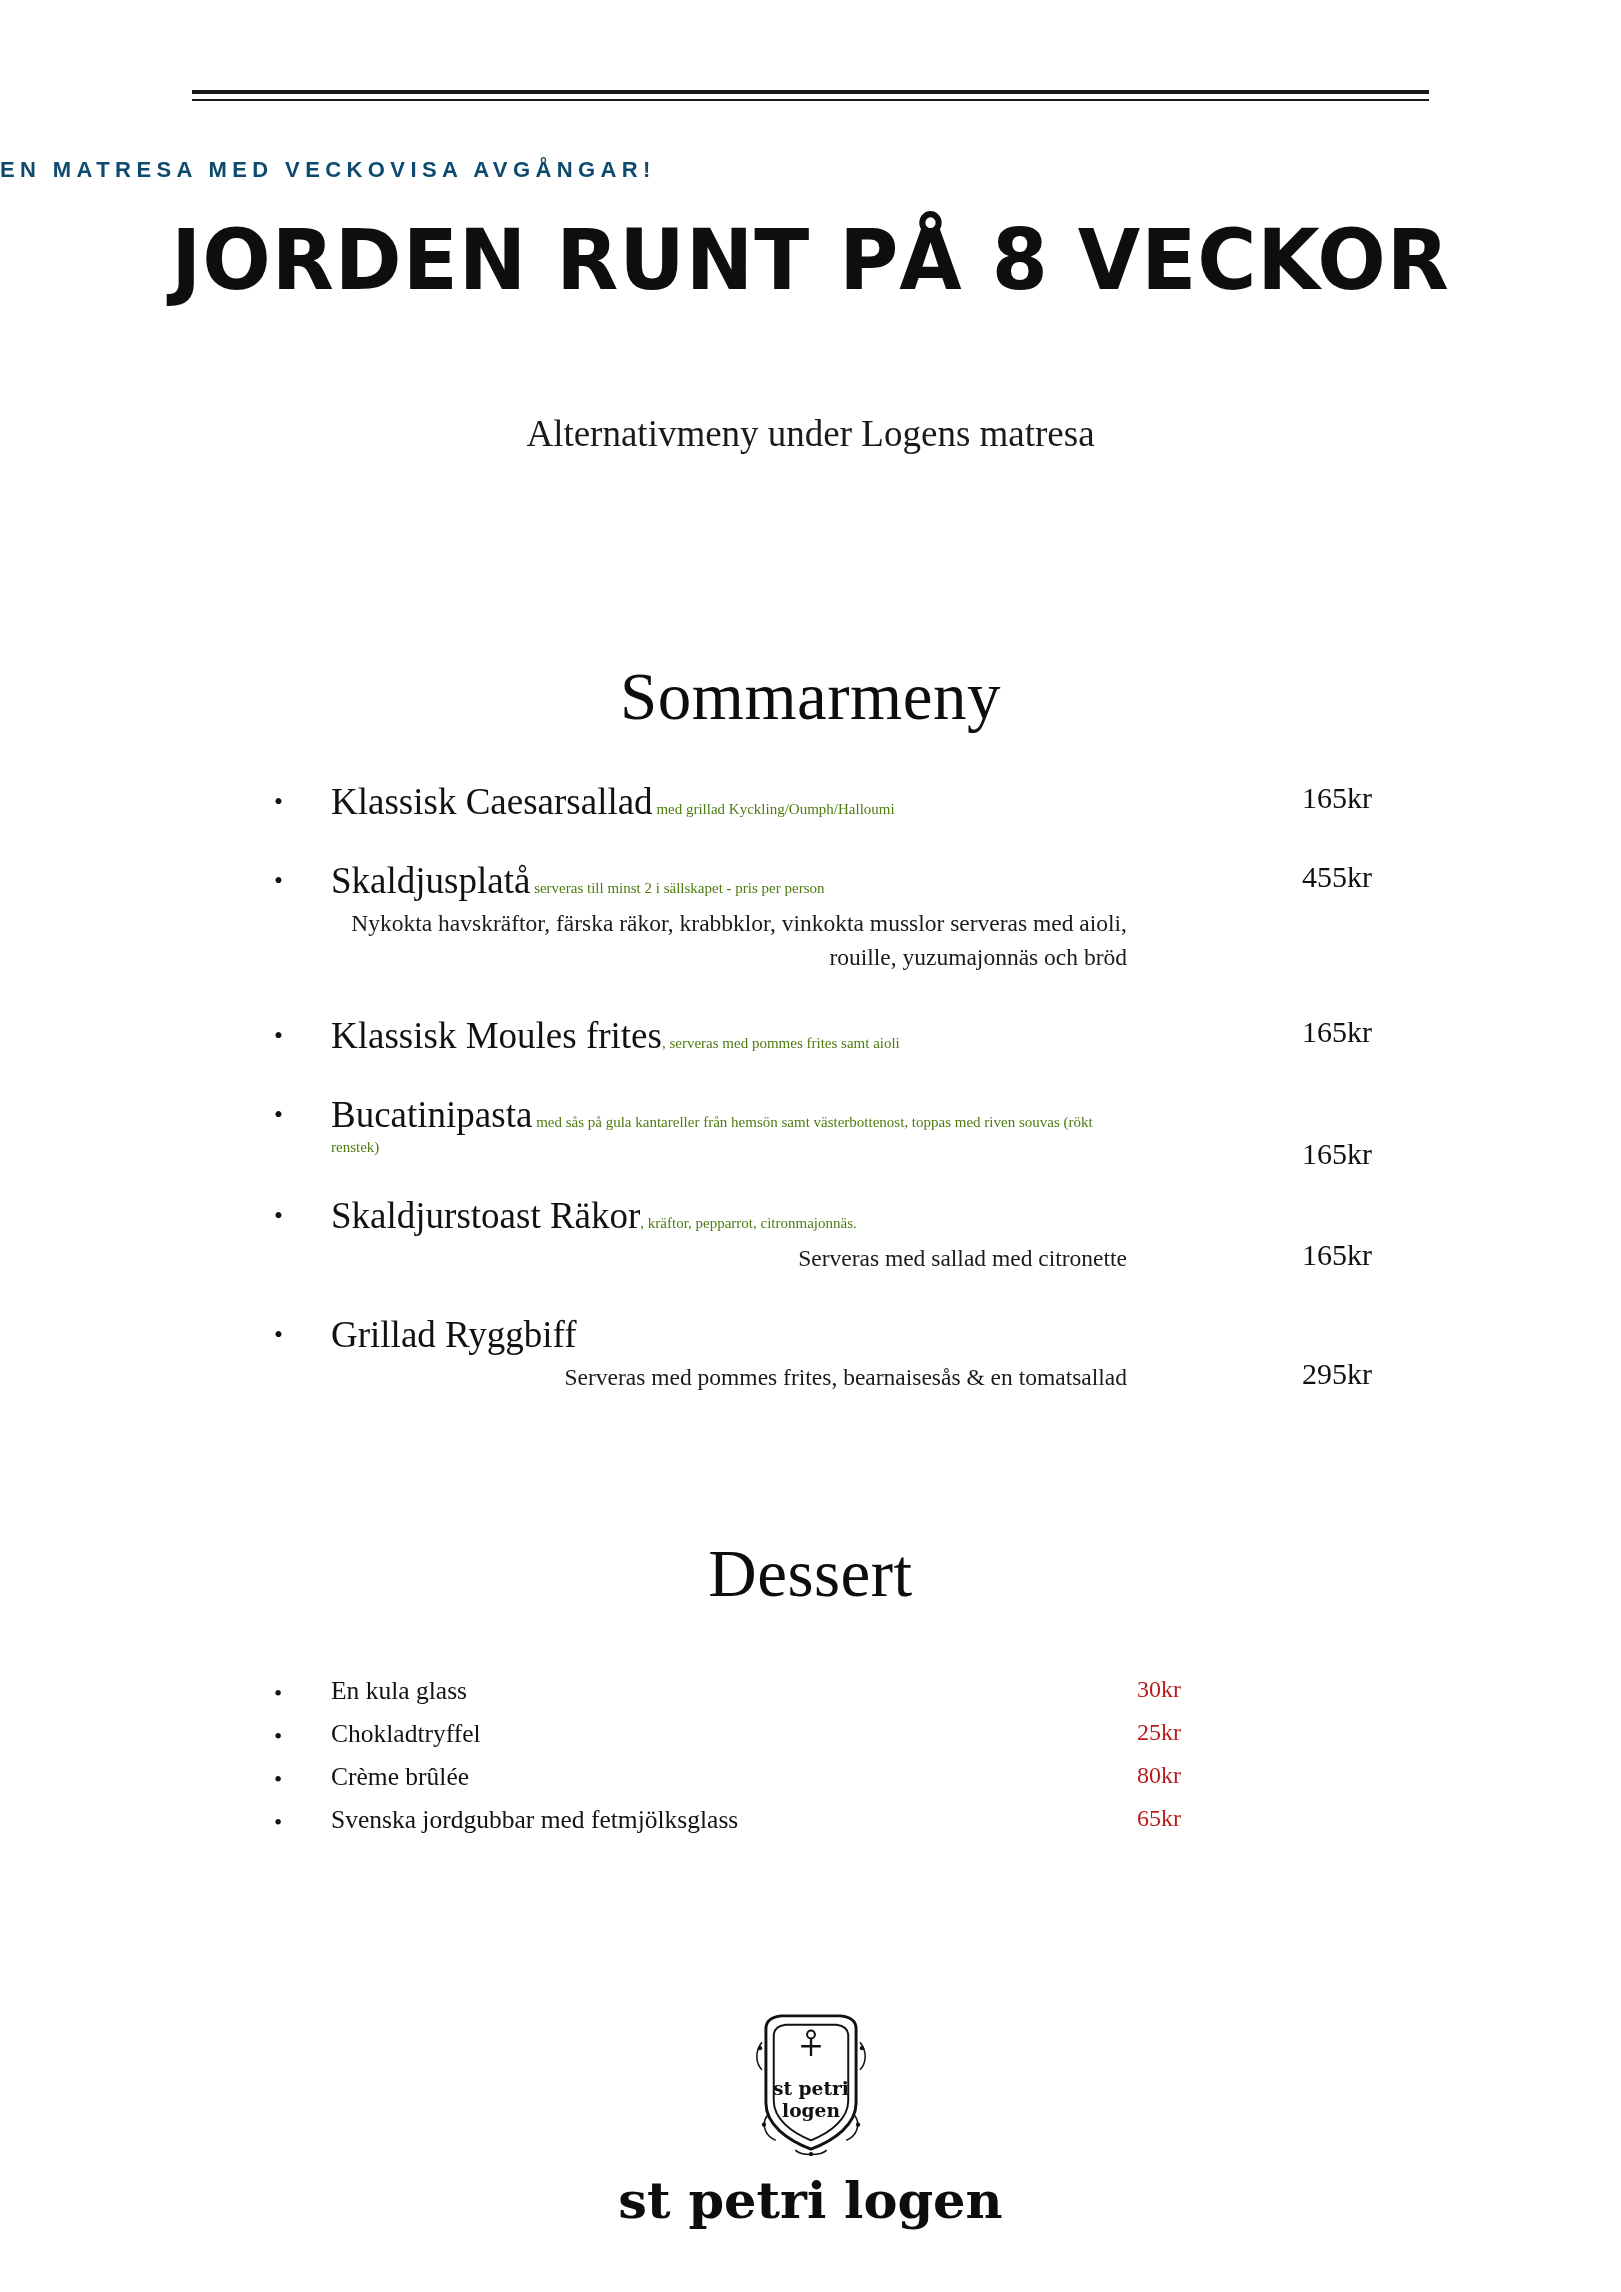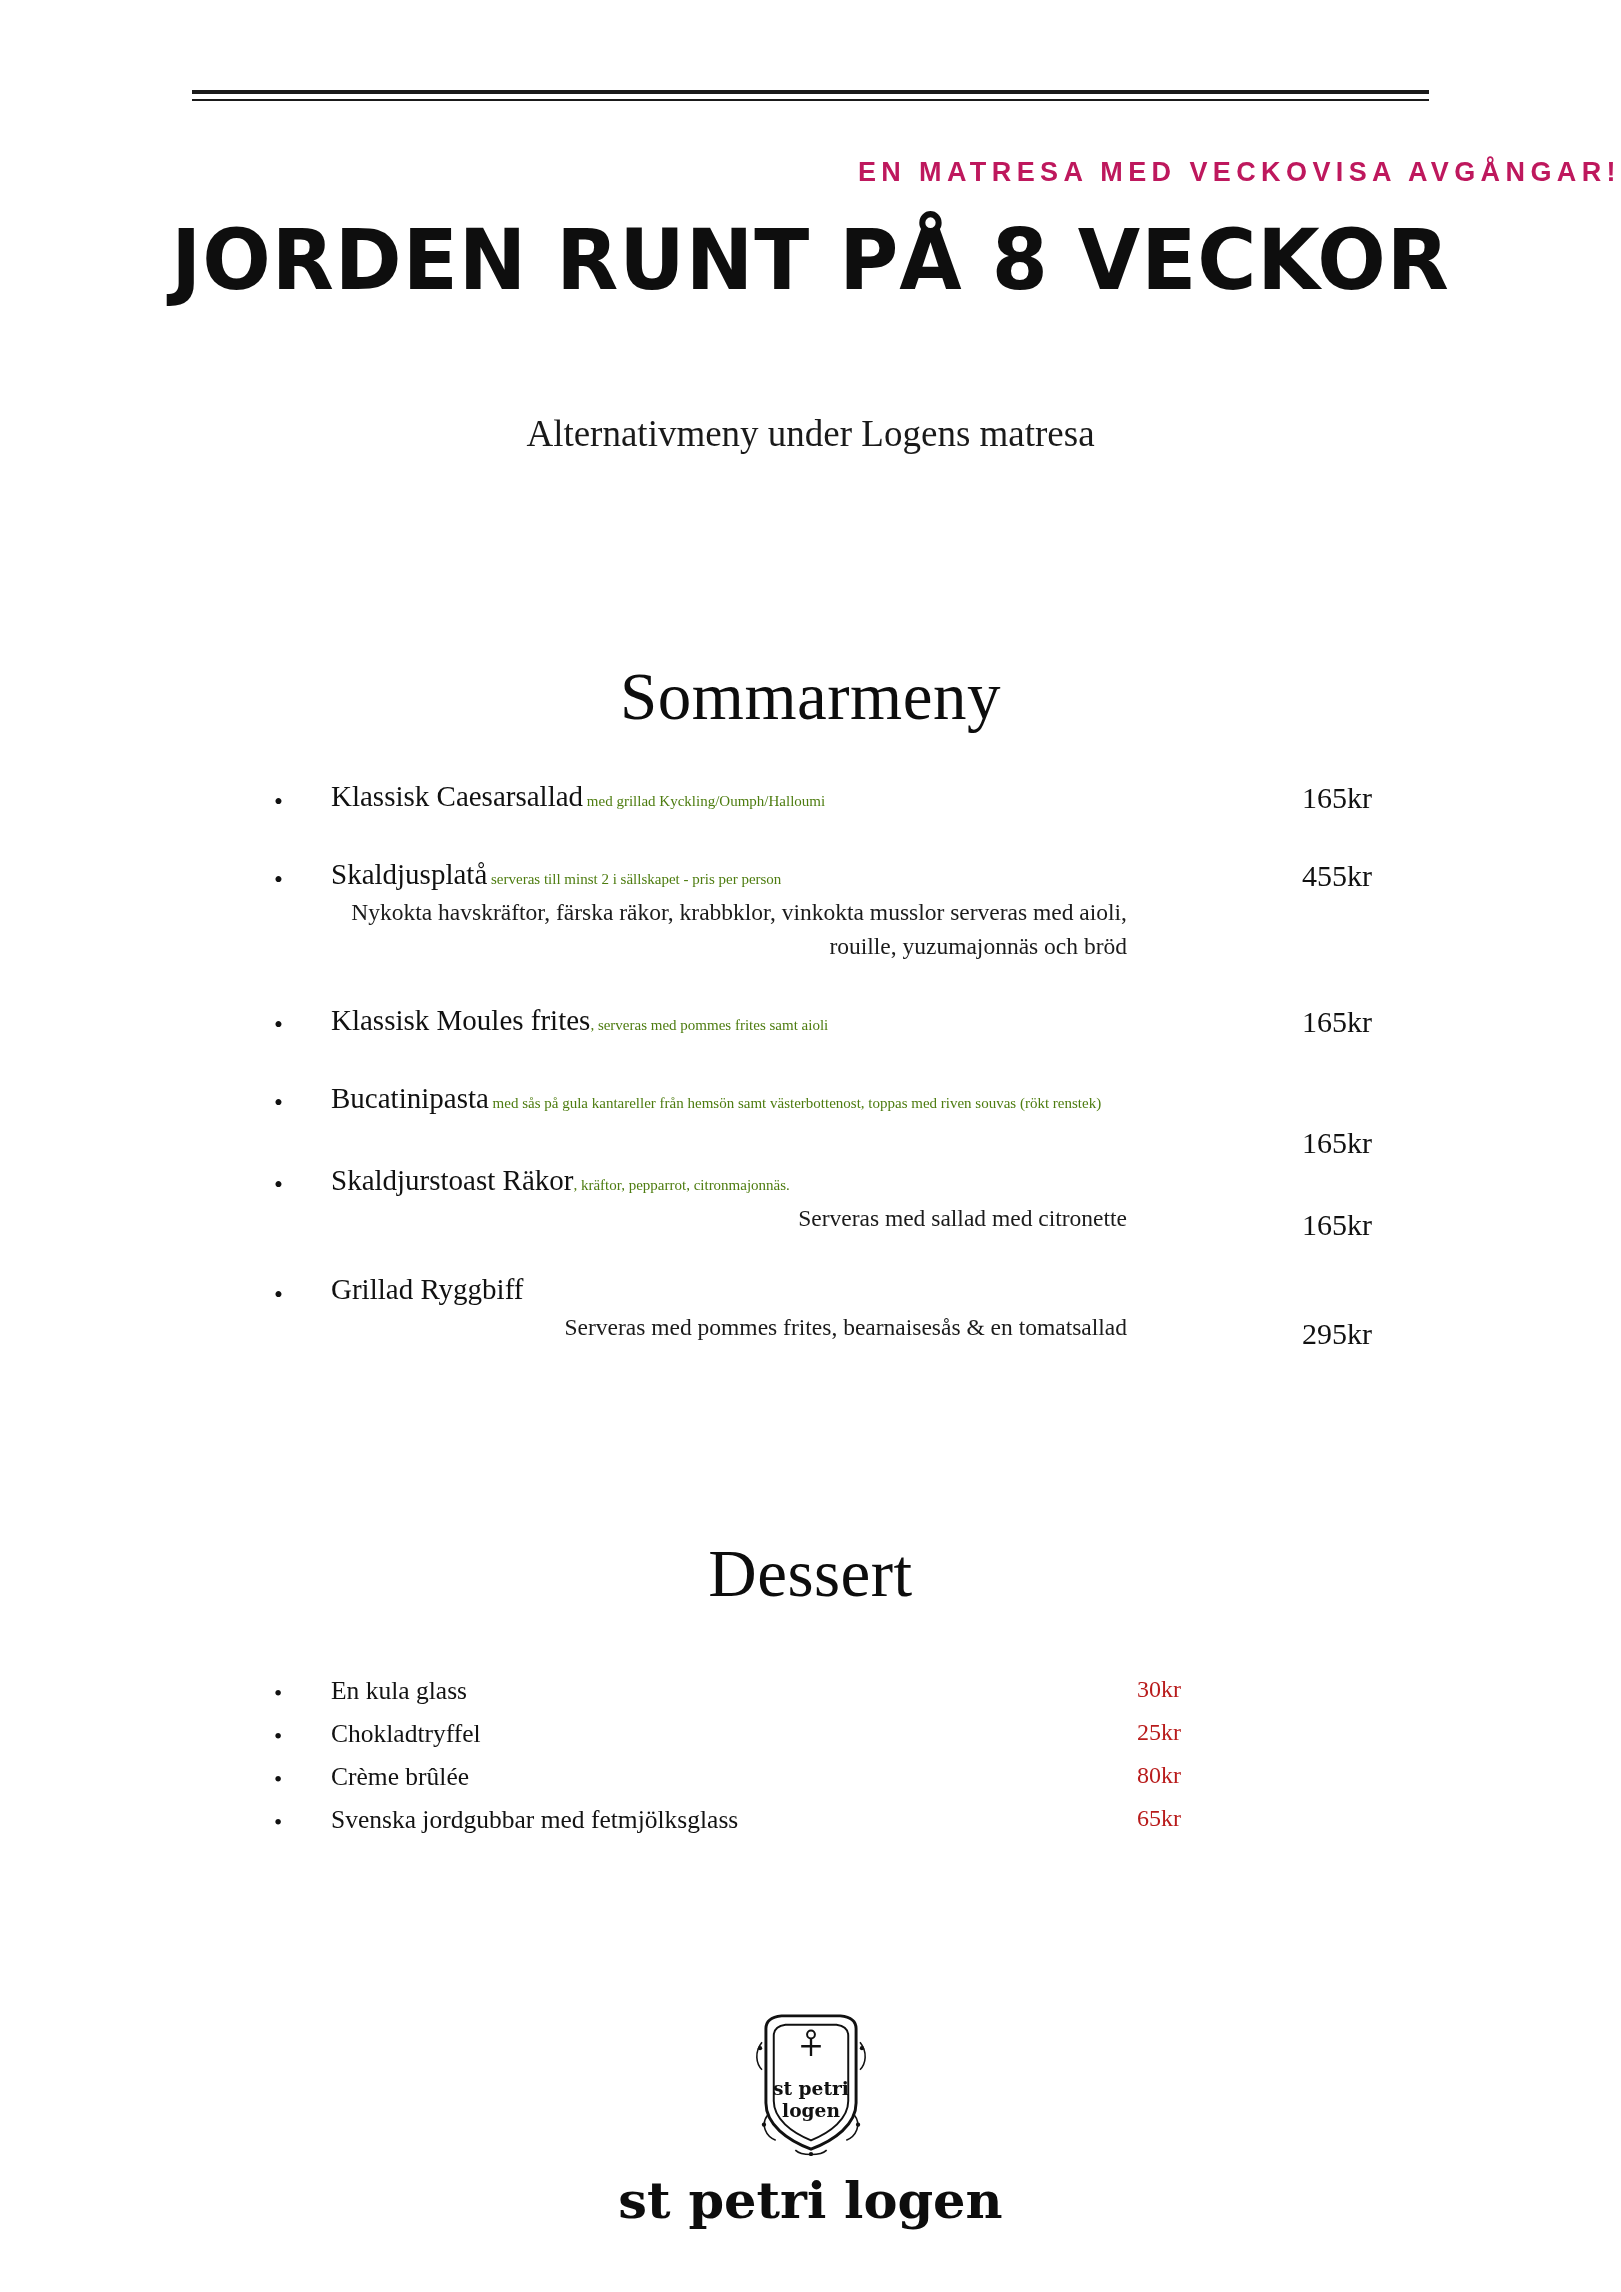--- a/index.html
+++ b/index.html
@@ -43,26 +43,26 @@
     background: #1a1a1a;
     width: 100%;
   }
 
   
   .kicker {
     position: absolute;
     top: 157px;
     left: 0;
     width: 100%;
-    text-align: right;
+    text-align: left;
     font-family: "Liberation Sans", sans-serif;
     font-weight: 700;
-    font-size: 27px;
+    font-size: 22px;
     letter-spacing: 5.4px;
-    color: #be185d;
+    color: #0c4a6e;
   }
 
   .main-title {
     position: absolute;
     top: 211px;
     left: 0;
     width: 100%;
     text-align: center;
     font-family: "DejaVu Sans", sans-serif;
     font-weight: 700;
@@ -119,21 +119,21 @@
     top: 9.8px;
     font-size: 25.5px;
     line-height: 1;
     color: #111;
   }
   .item-body {
     margin-left: 57px;
     padding-right: 127px;
   }
   .item-name {
-    font-size: 29px;
+    font-size: 37px;
     line-height: 1.24;
     color: #111;
   }
   .item-desc {
     font-size: 15px;
     color: #4d7c0f;
   }
   .item-sub {
     margin-left: 57px;
     padding-right: 127px;

